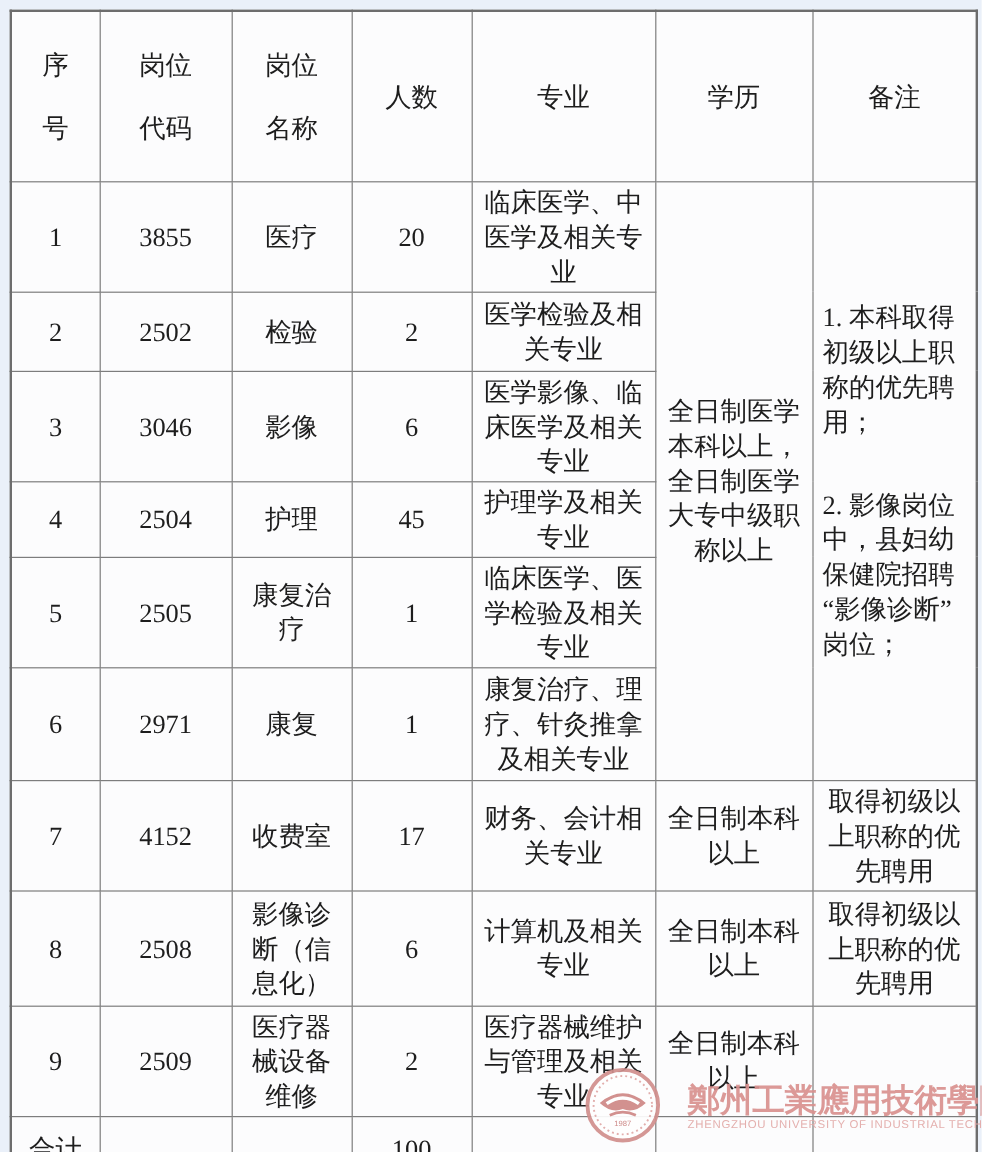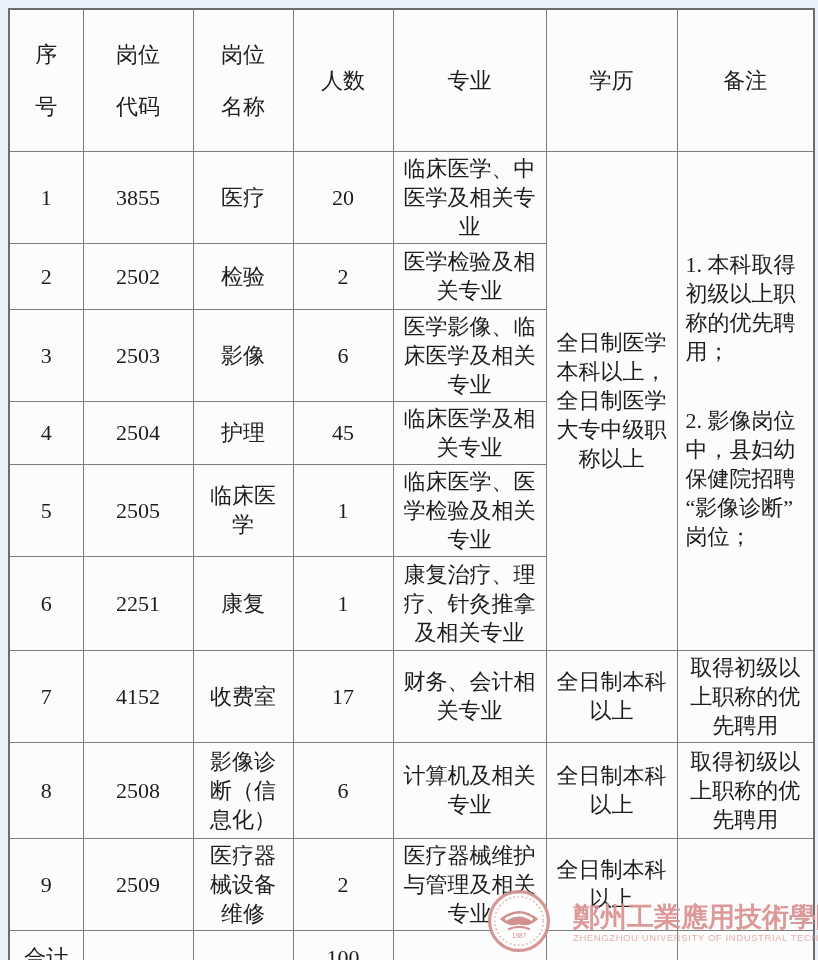--- a/index.html
+++ b/index.html
@@ -113,42 +113,42 @@
       </tr>
       <tr style="height:66px">
         <td class="num">2</td>
         <td class="num">2502</td>
         <td>检验</td>
         <td class="num">2</td>
         <td>医学检验及相关专业</td>
       </tr>
       <tr style="height:83px">
         <td class="num">3</td>
-        <td class="num">2503</td>
+        <td class="num">3046</td>
         <td>影像</td>
         <td class="num">6</td>
         <td>医学影像、临床医学及相关专业</td>
       </tr>
       <tr style="height:62px">
         <td class="num">4</td>
         <td class="num">2504</td>
         <td>护理</td>
         <td class="num">45</td>
-        <td>临床医学及相关专业</td>
+        <td>护理学及相关专业</td>
       </tr>
       <tr style="height:86px">
         <td class="num">5</td>
         <td class="num">2505</td>
-        <td>临床医学</td>
+        <td>康复治疗</td>
         <td class="num">1</td>
         <td>临床医学、医学检验及相关专业</td>
       </tr>
       <tr style="height:94px">
         <td class="num">6</td>
-        <td class="num">2251</td>
+        <td class="num">2971</td>
         <td>康复</td>
         <td class="num">1</td>
         <td>康复治疗、理疗、针灸推拿及相关专业</td>
       </tr>
       <tr style="height:83px">
         <td class="num">7</td>
         <td class="num">4152</td>
         <td>收费室</td>
         <td class="num">17</td>
         <td>财务、会计相关专业</td>

